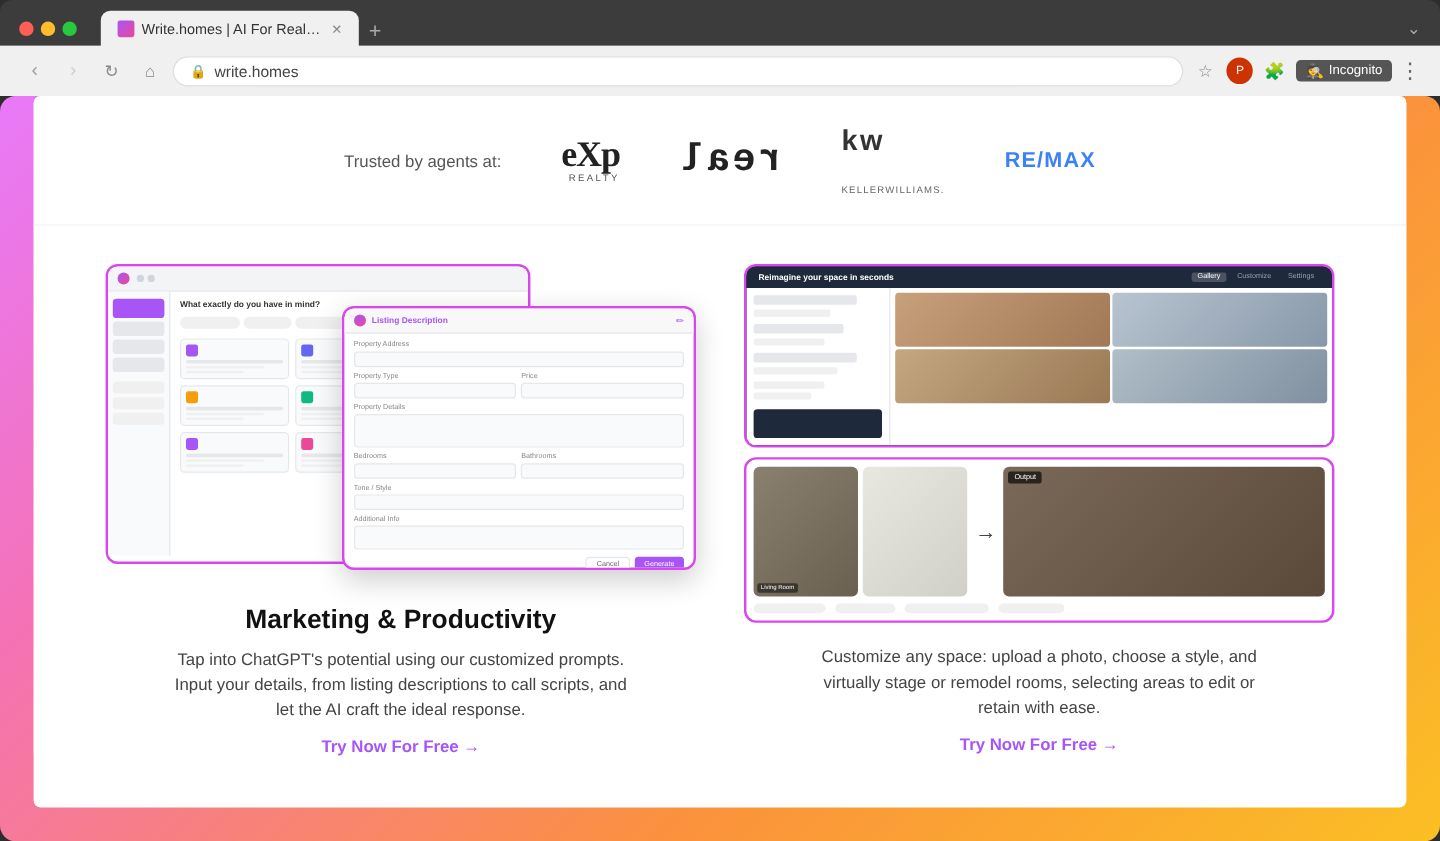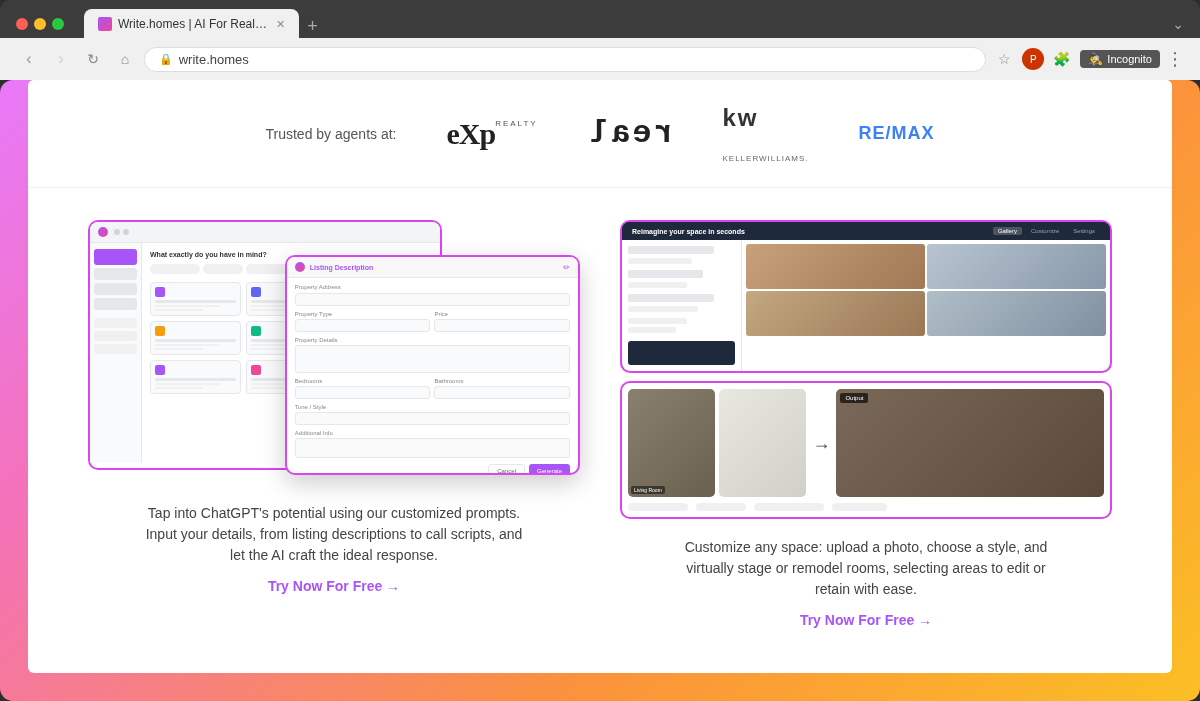--- a/index.html
+++ b/index.html
@@ -48,21 +48,21 @@
     <div style="color:#666;font-size:18px;cursor:pointer;">⋮</div>
   </div>
 
   <div style="background:linear-gradient(135deg,#e879f9 0%,#f472b6 25%,#fb923c 65%,#fbbf24 100%);padding:0 28px 28px;height:calc(701px - 80px);border-radius:13px;">
 
     <div style="background:white;border-radius:6px;overflow:hidden;height:100%;">
 
       <div style="background:white;padding:24px 60px;display:flex;align-items:center;justify-content:center;gap:50px;border-bottom:1px solid #f0f0f0;">
         <span style="font-size:14px;color:#555;white-space:nowrap;">Trusted by agents at:</span>
 
-        <div style="display:flex;flex-direction:row;align-items:flex-start;">
+        <div style="display:flex;flex-direction:column;align-items:flex-end;">
           <div style="font-size:30px;font-weight:900;color:#222;letter-spacing:-1px;font-family:Georgia,serif;line-height:1;">eXp</div>
           <div style="font-size:8px;letter-spacing:2px;color:#555;text-align:center;">REALTY</div>
         </div>
 
         <div style="font-size:32px;font-weight:900;color:#222;letter-spacing:2px;font-family:'Courier New',monospace;transform:scaleX(-1);display:inline-block;">real</div>
 
         <div style="display:flex;flex-direction:column;align-items:flex-start;gap:2px;">
           <div style="font-size:24px;font-weight:700;color:#333;letter-spacing:2px;">kw</div>
           <div style="font-size:8px;letter-spacing:1px;color:#666;margin-top:20px;">KELLERWILLIAMS.</div>
         </div>
@@ -216,20 +216,21 @@
                   </div>
                   <div style="height:14px;padding:0 8px;background:#a855f7;border-radius:3px;font-size:6px;color:white;display:flex;align-items:center;">
                     <span>Generate</span>
                   </div>
                 </div>
               </div>
             </div>
 
           </div>
 
+          <h3 style="font-size:22px;font-weight:800;color:#111;margin-bottom:10px;text-align:center;">Marketing &amp; Productivity</h3>
           <p style="font-size:14px;color:#444;text-align:center;line-height:1.5;margin-bottom:12px;max-width:380px;">Tap into ChatGPT's potential using our customized prompts. Input your details, from listing descriptions to call scripts, and let the AI craft the ideal response.</p>
           <a style="font-size:14px;color:#a855f7;font-weight:600;cursor:pointer;display:flex;align-items:center;gap:6px;text-decoration:none;">Try Now For Free →</a>
         </div>
 
         <div style="flex:1;display:flex;flex-direction:column;align-items:center;">
 
           <div style="width:100%;margin-bottom:18px;">
 
             <div style="border:2.5px solid #d946ef;border-radius:10px;overflow:hidden;margin-bottom:8px;background:#1e293b;">
               <div style="background:#1e293b;padding:5px 10px;display:flex;align-items:center;justify-content:space-between;">

